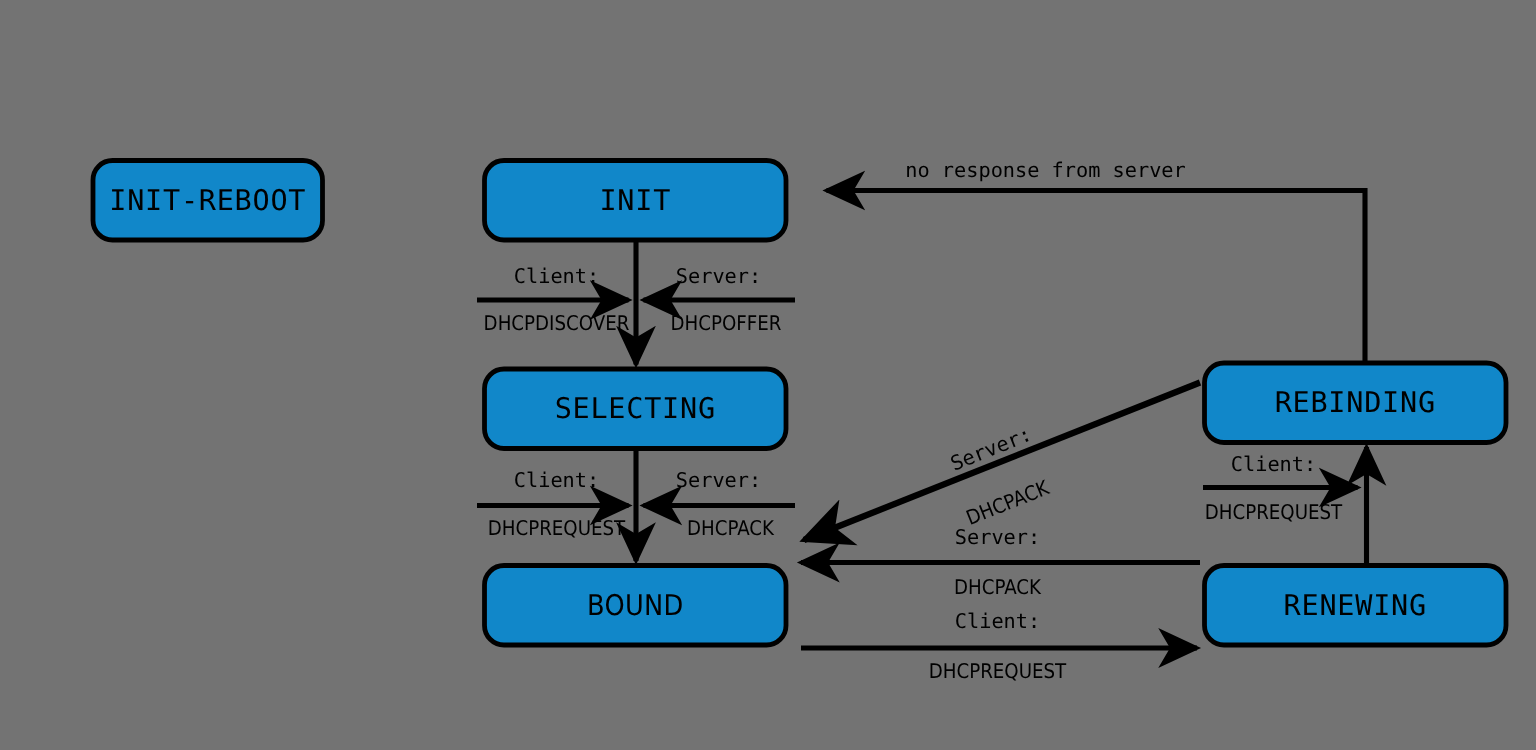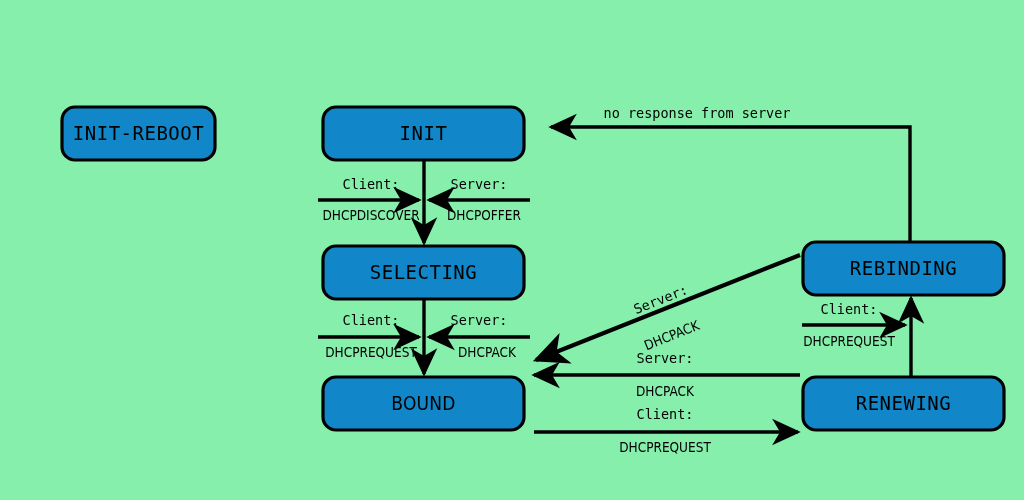--- a/index.html
+++ b/index.html
@@ -4,21 +4,21 @@
 <style>
   html, body {
     margin: 0;
     padding: 0;
     background: #ffffff;
   }
   #canvas {
     position: relative;
     width: 1024px;
     height: 500px;
-    background: #86efac;
+    background: #737373;
     overflow: hidden;
     font-family: "DejaVu Sans Mono", "Liberation Mono", monospace;
   }
   svg#diagram {
     position: absolute;
     left: 0;
     top: 0;
     width: 1024px;
     height: 500px;
   }

